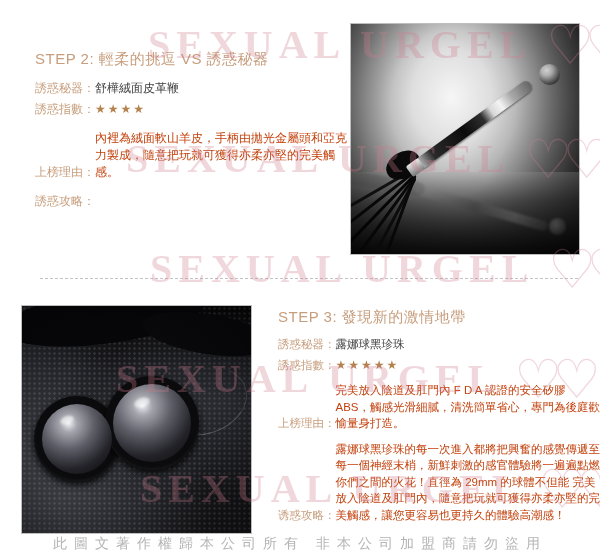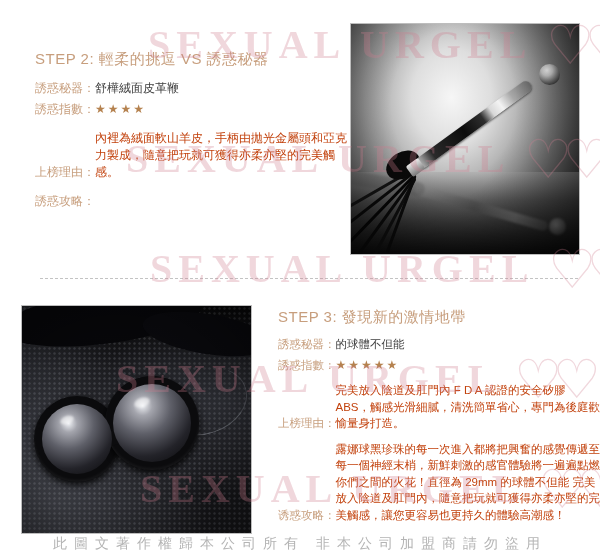--- a/index.html
+++ b/index.html
@@ -160,21 +160,21 @@
     <div class="glass glass1"></div>
     <div class="glass glass2"></div>
     <div class="glint g1"></div>
     <div class="glint g2"></div>
   </div>
 
   <div class="text-block tb-bottom">
     <h2 class="step-title">STEP 3: 發現新的激情地帶</h2>
     <div class="field">
       <span class="lab">誘惑秘器：</span>
-      <span class="val val-tan">的球體不但能</span>
+      <span class="val val-tan">露娜球黑珍珠</span>
     </div>
     <div class="field">
       <span class="lab">誘惑指數：</span>
       <span class="stars">★★★★★</span>
     </div>
     <div class="field para">
       <span class="lab">上榜理由：</span>
       <span class="val">完美放入陰道及肛門內 F D A 認證的安全矽膠 ABS，觸感光滑細膩，清洗簡單省心，專門為後庭歡愉量身打造。</span>
     </div>
     <div class="field para">

